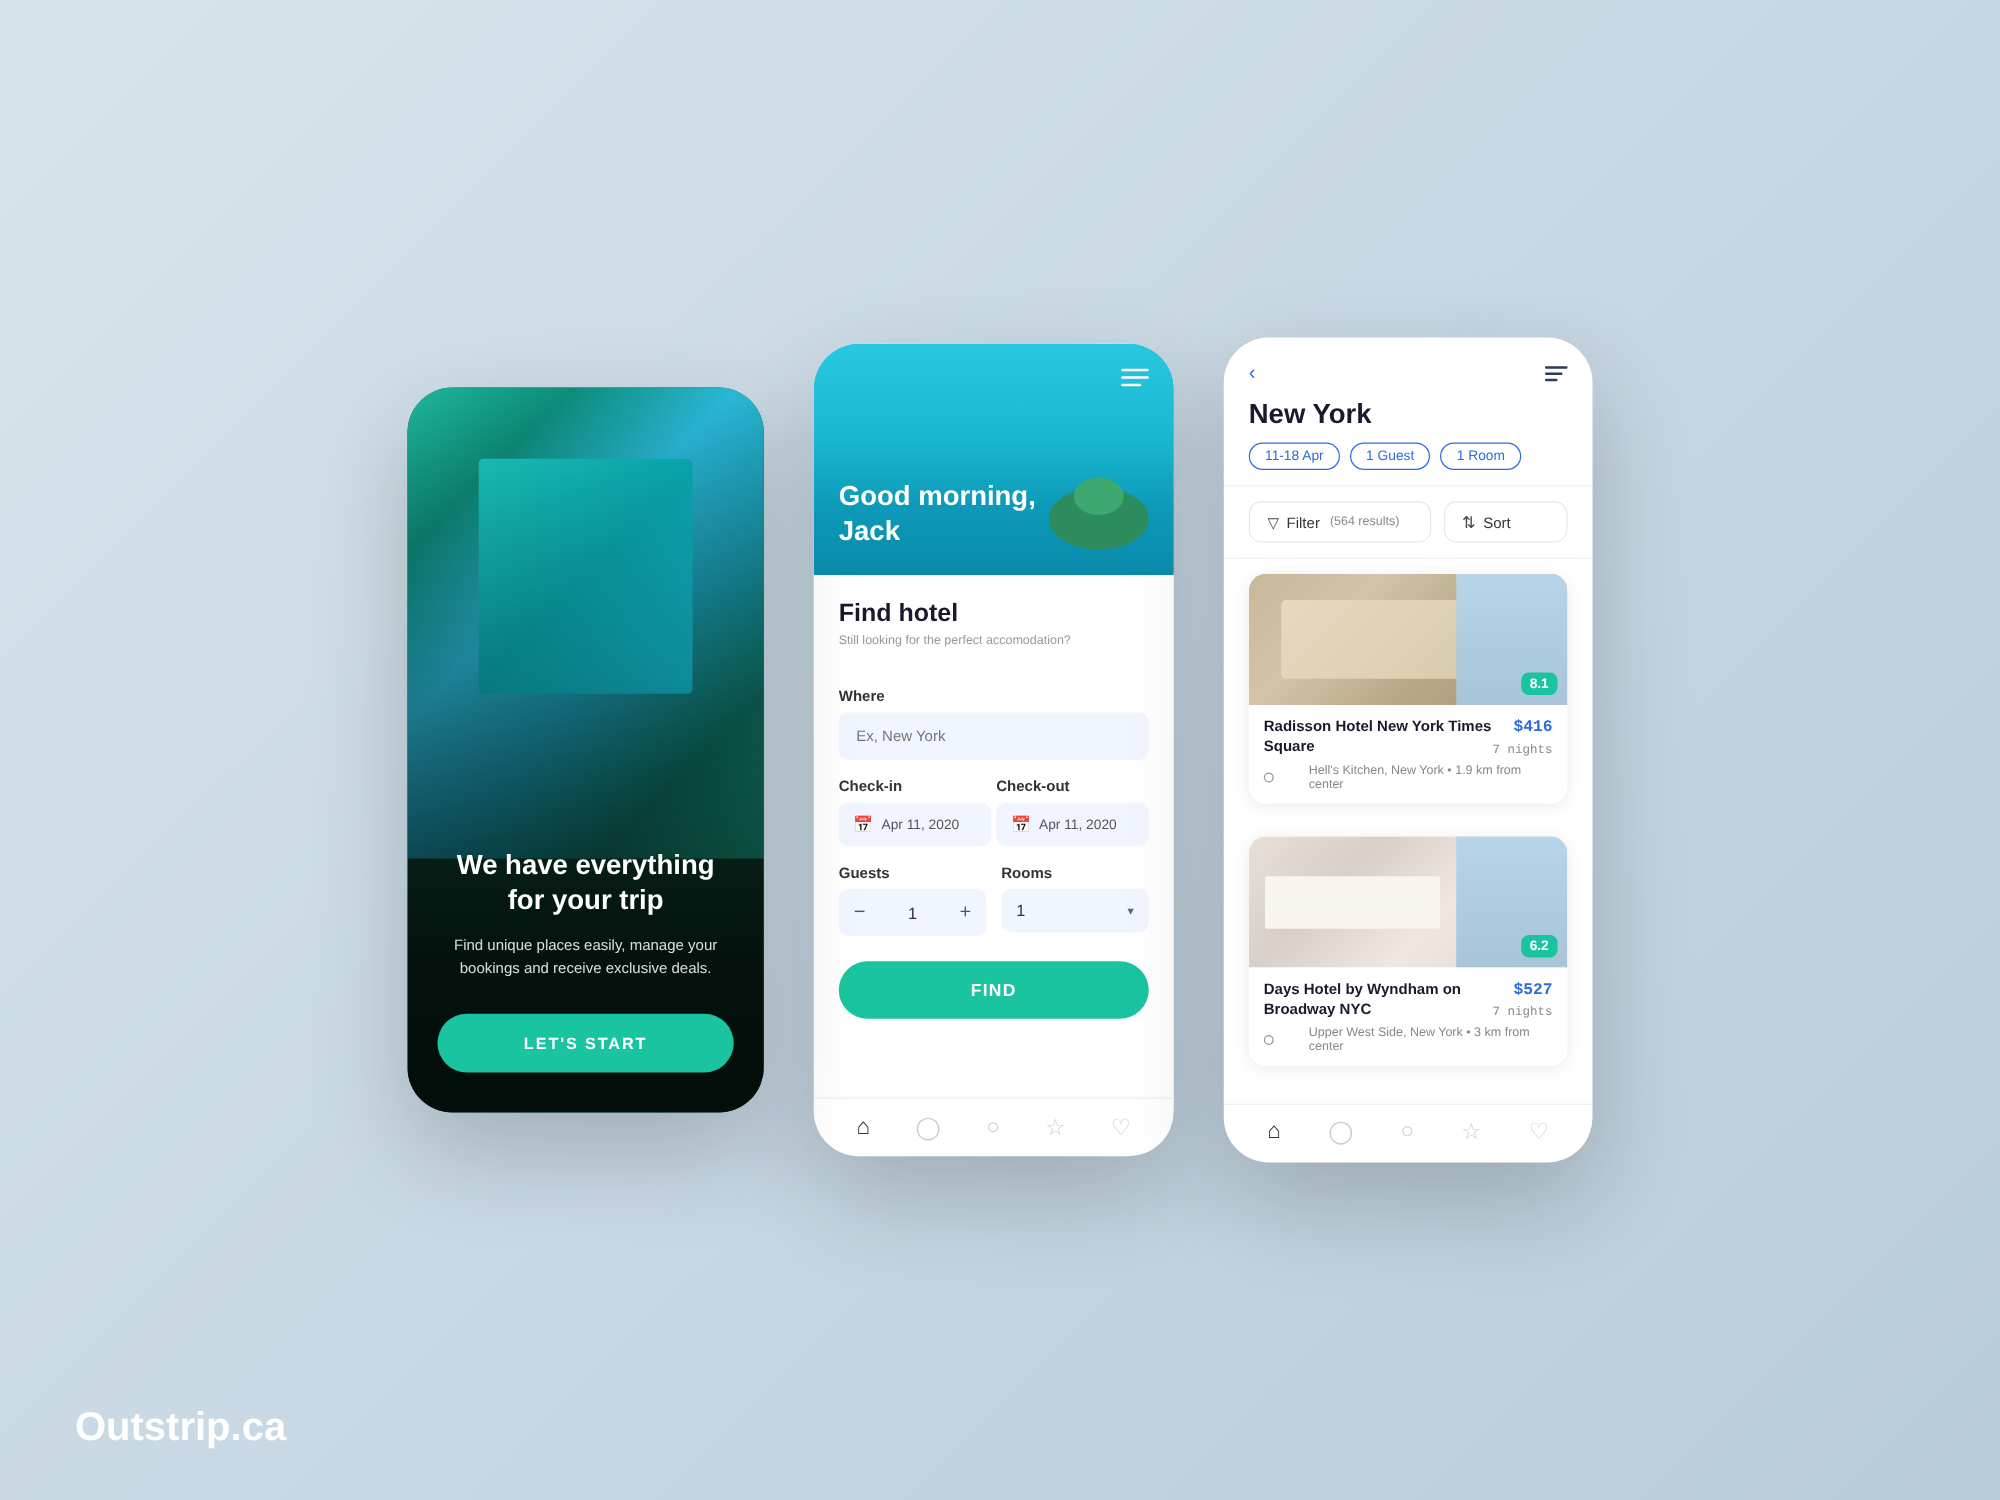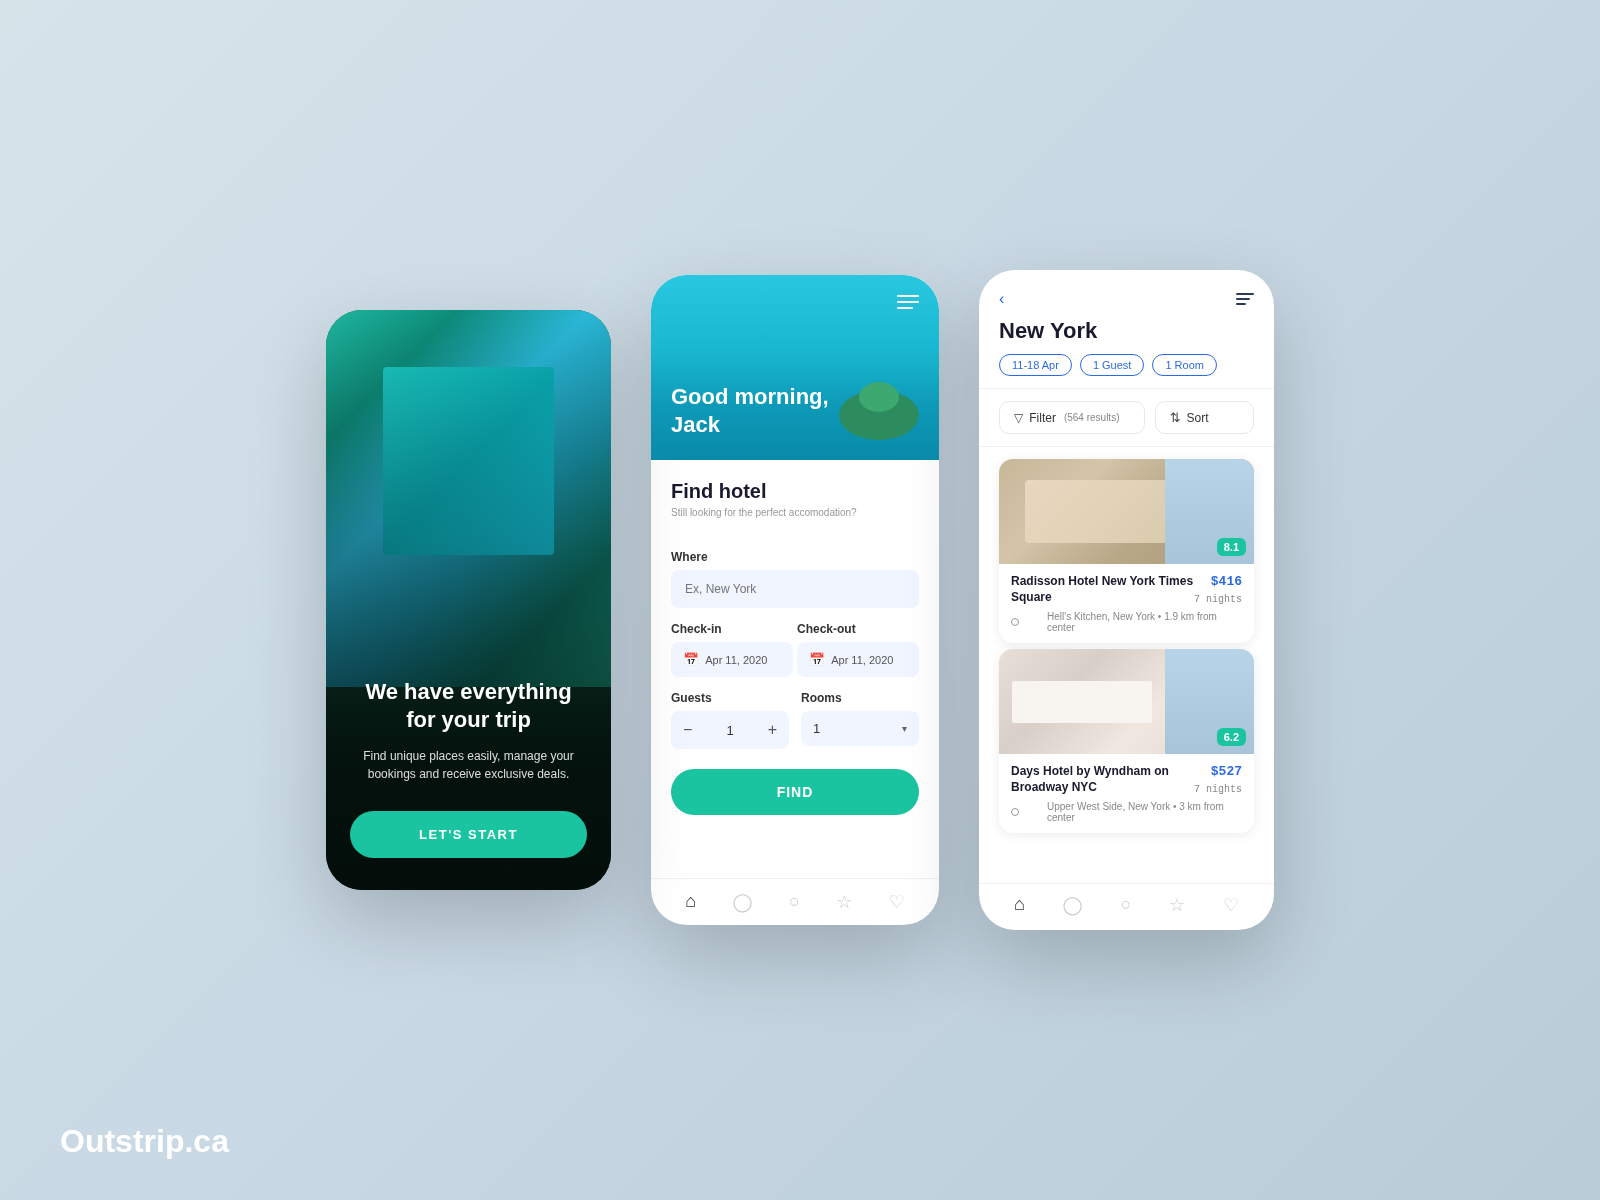--- a/index.html
+++ b/index.html
@@ -370,21 +370,21 @@
       font-size: 10px;
       color: #888;
       margin-left: 2px;
     }
     .phone-3-results {
       flex: 1;
       overflow: hidden;
       padding: 12px 20px;
       display: flex;
       flex-direction: column;
-      gap: 6px;
+      gap: 26px;
     }
     .hotel-card {
       background: white;
       border-radius: 14px;
       overflow: hidden;
       box-shadow: 0 2px 12px rgba(0,0,0,0.08);
     }
     .hotel-img {
       height: 105px;
       position: relative;

